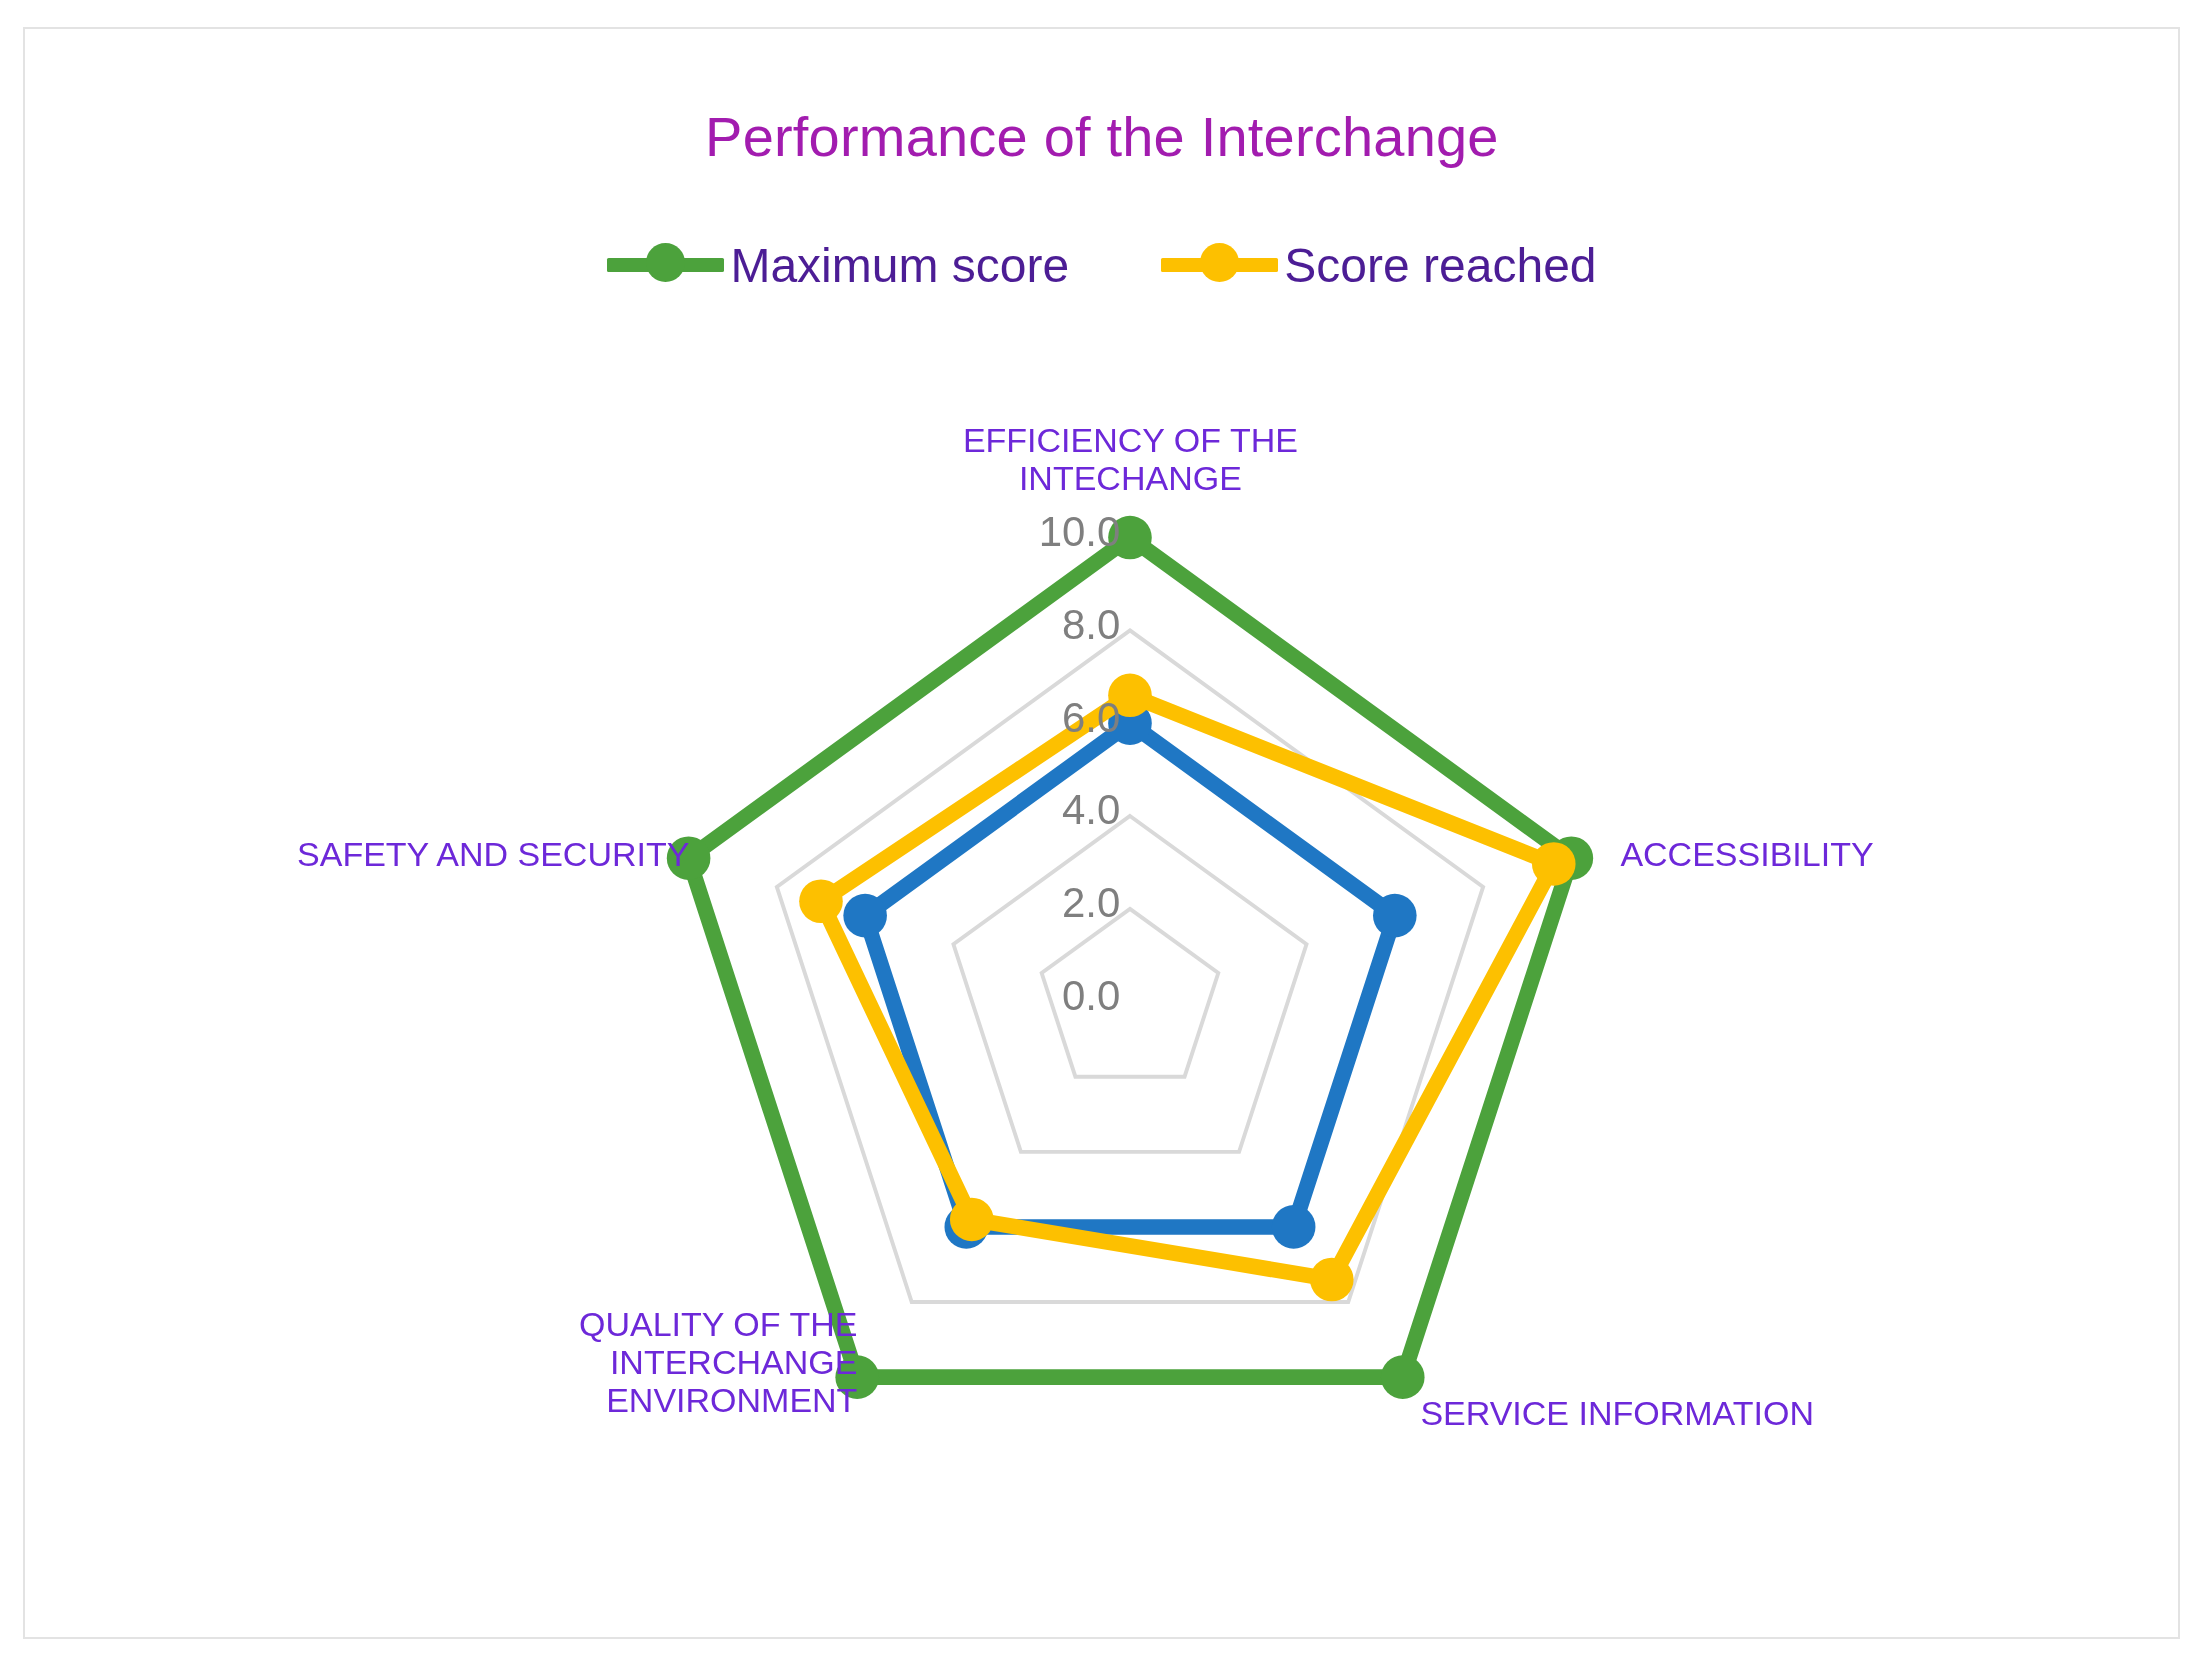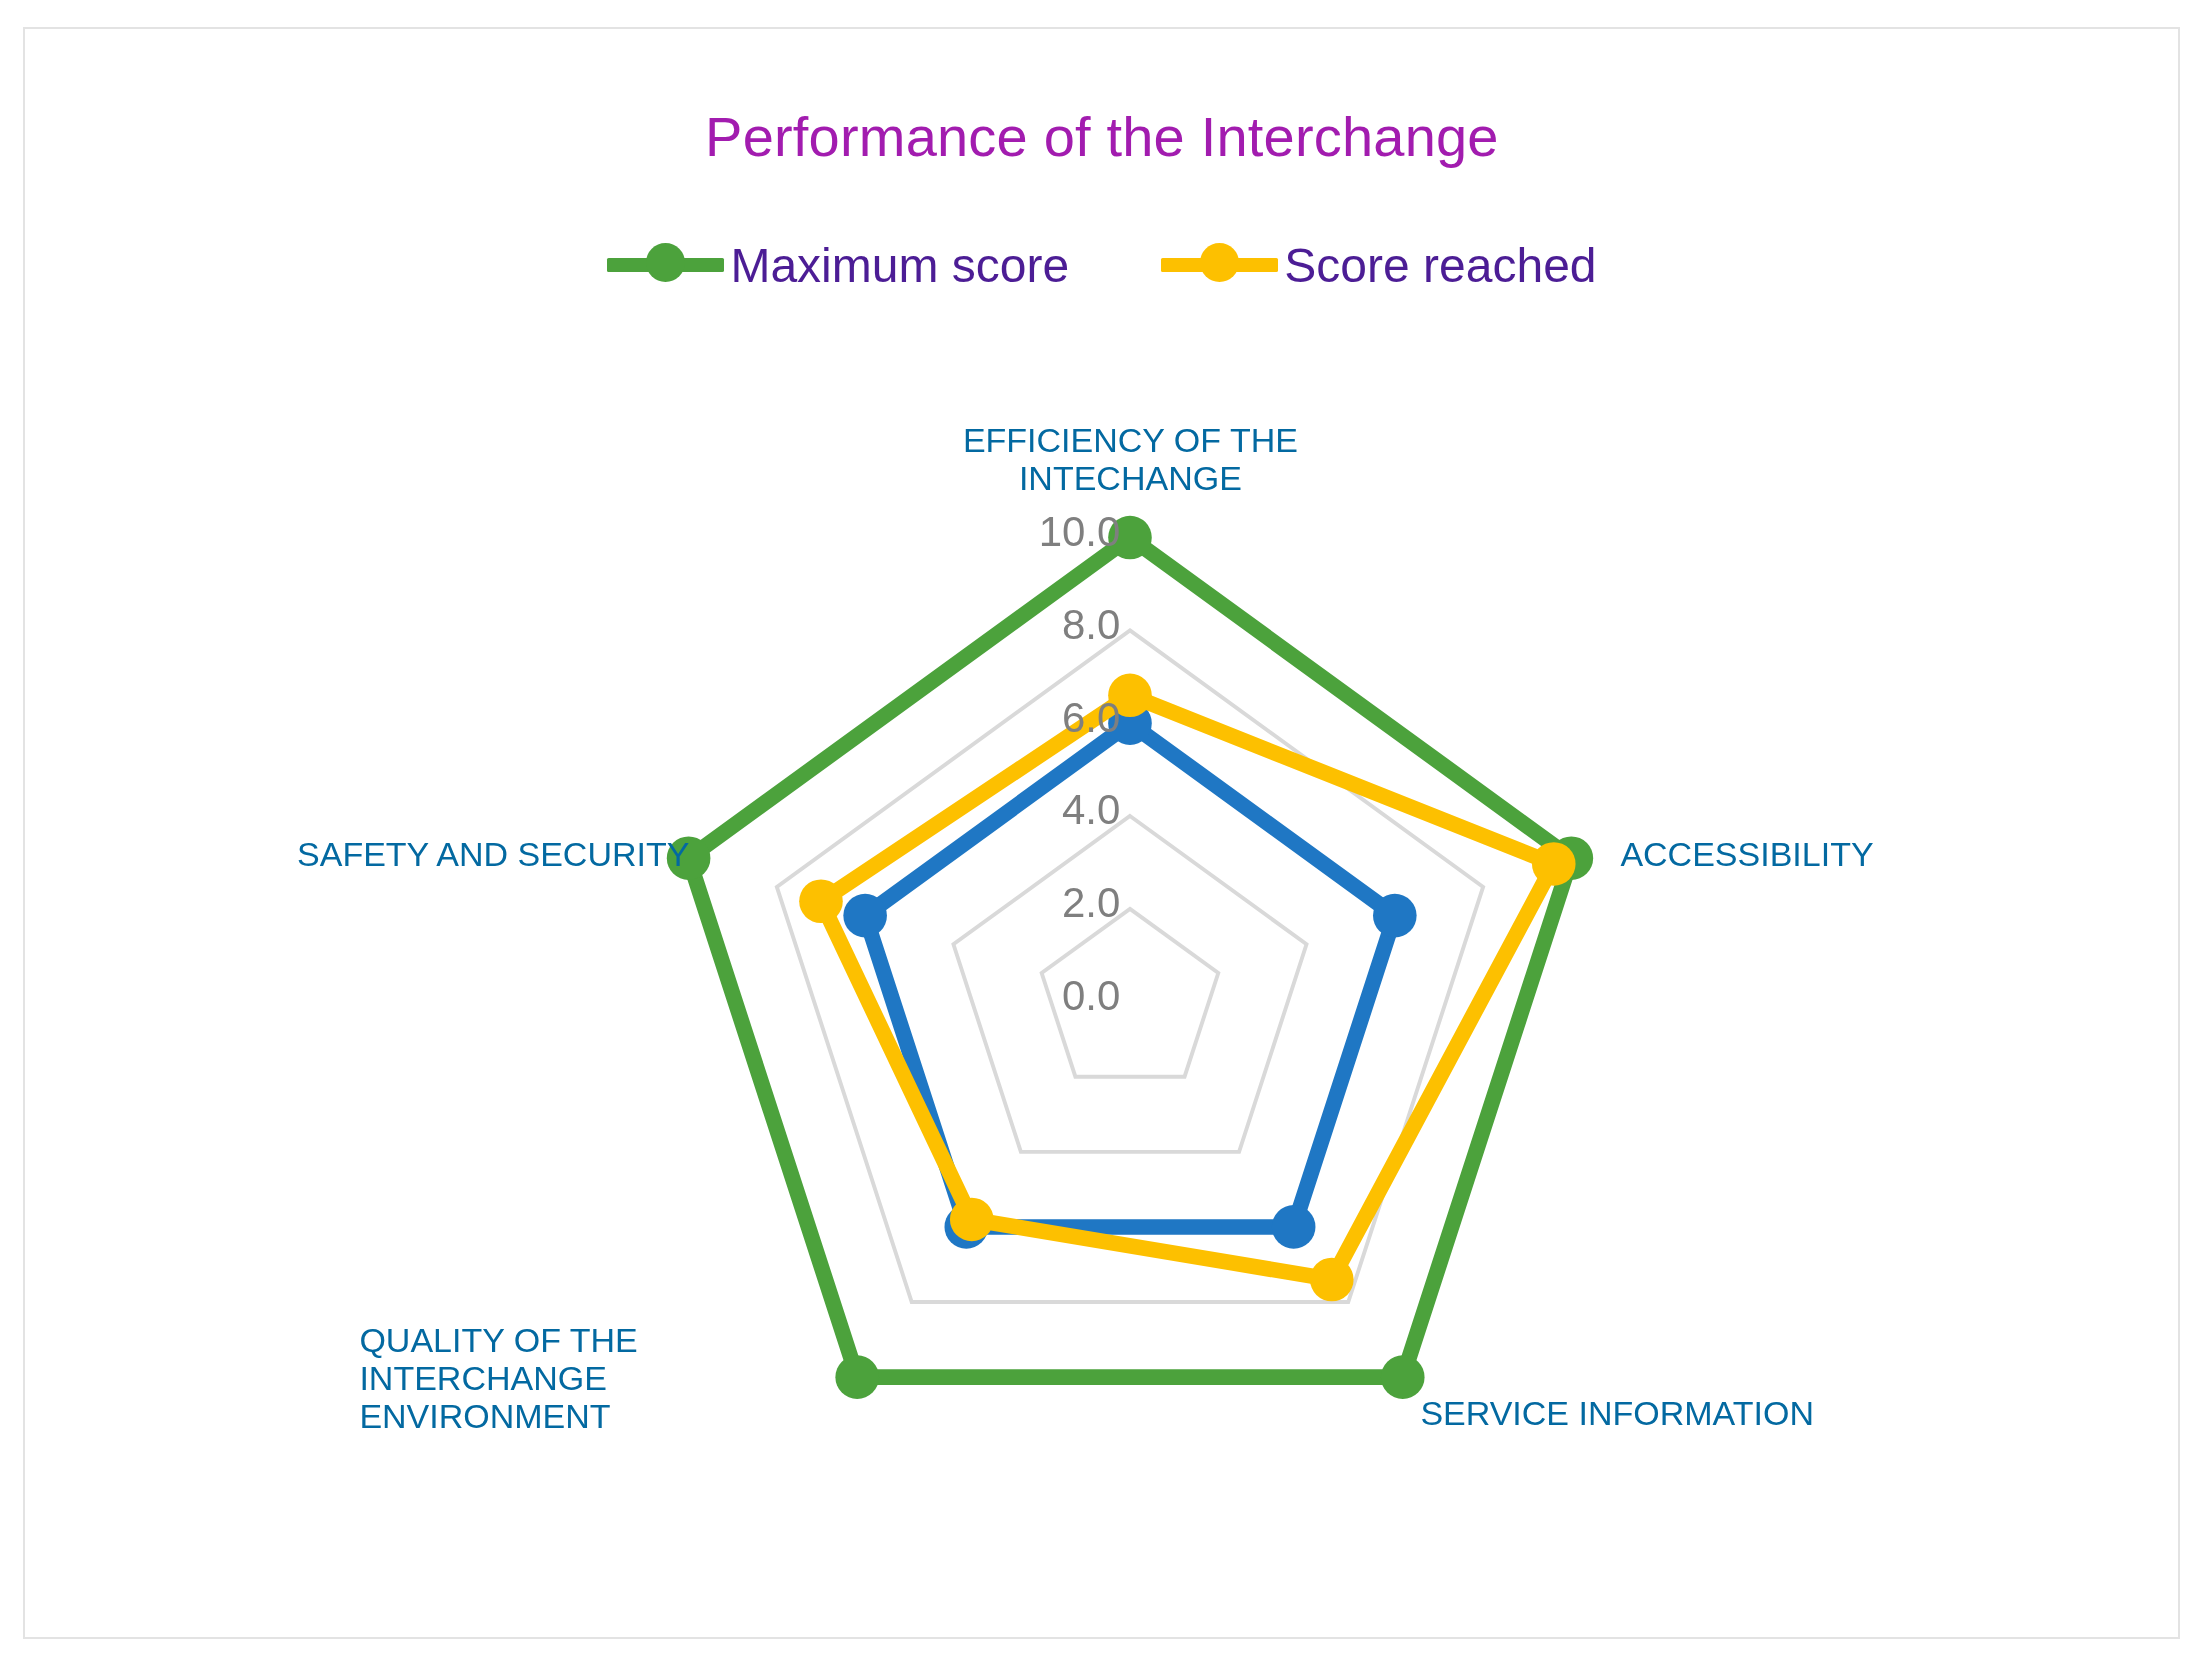--- a/index.html
+++ b/index.html
@@ -77,21 +77,21 @@
     white-space: nowrap;
   }
   #plot-svg {
     position: absolute;
     left: 0;
     top: 0;
   }
   .axis-label {
     position: absolute;
     font-size: 34px;
-    color: #0369a1;
+    color: #6d28d9;
     line-height: 1.12;
     white-space: pre;
   }
   .tick-label {
     position: absolute;
     font-size: 42px;
     color: #7f7f7f;
     text-align: left;
     white-space: nowrap;
   }
@@ -159,19 +159,19 @@
   <div class="tick-label" style="right: 1058px; top: 850px;">2.0</div>
   <div class="tick-label" style="right: 1058px; top: 757px;">4.0</div>
   <div class="tick-label" style="right: 1058px; top: 665px;">6.0</div>
   <div class="tick-label" style="right: 1058px; top: 572px;">8.0</div>
   <div class="tick-label" style="right: 1058px; top: 479px;">10.0</div>
 
   <div class="axis-label" id="lbl-efficiency" style="text-align: center; left: 778px; top: 392px; width: 654px;">EFFICIENCY OF THE
 INTECHANGE</div>
   <div class="axis-label" id="lbl-accessibility" style="text-align: right; left: 1563px; top: 806px; margin-left: 32px;">ACCESSIBILITY</div>
   <div class="axis-label" id="lbl-service" style="text-align: center; left: 1395px; top: 1365px;">SERVICE INFORMATION</div>
-  <div class="axis-label" id="lbl-quality" style="text-align: left; left: 334px; top: 1276px; width: 483px; margin-top: 16px;">QUALITY OF THE
+  <div class="axis-label" id="lbl-quality" style="text-align: right; left: 349px; top: 1276px; width: 483px;">QUALITY OF THE
 INTERCHANGE
 ENVIRONMENT</div>
   <div class="axis-label" id="lbl-safety" style="text-align: right; left: 72px; top: 806px; width: 592px;">SAFETY AND SECURITY</div>
 
 </div>
 
 
 </body></html>

